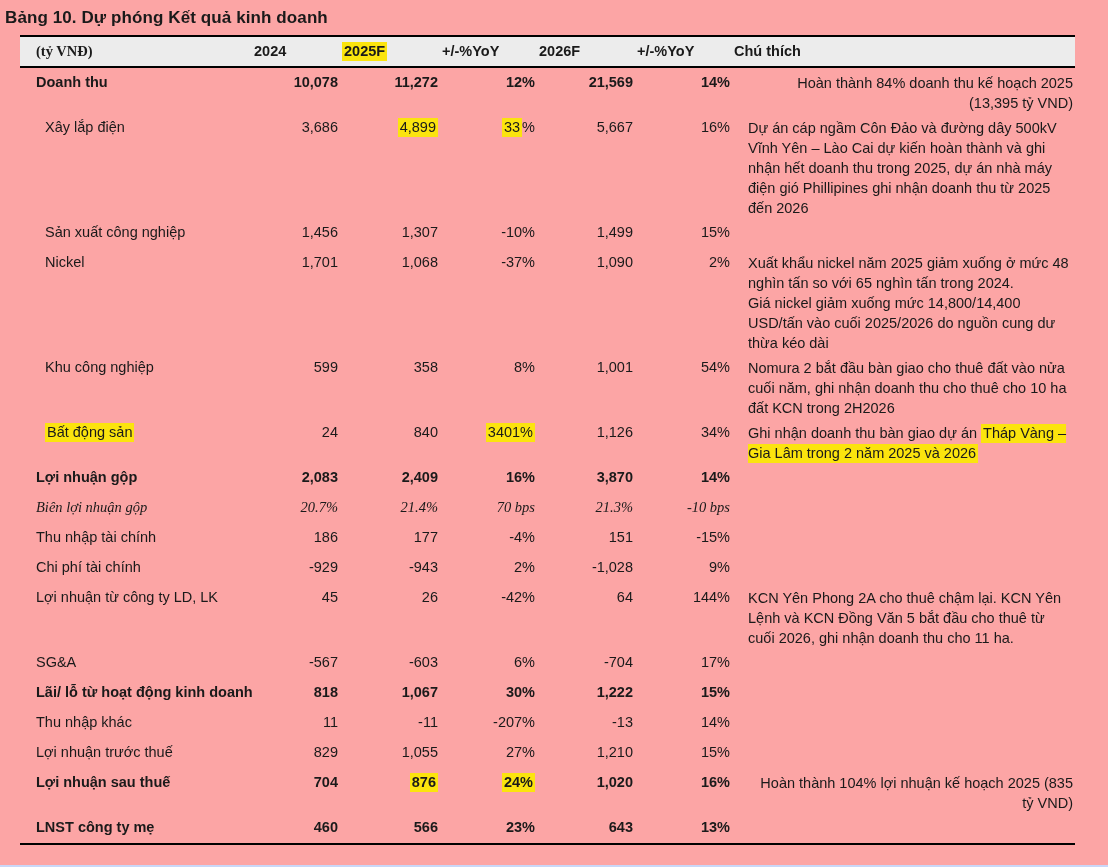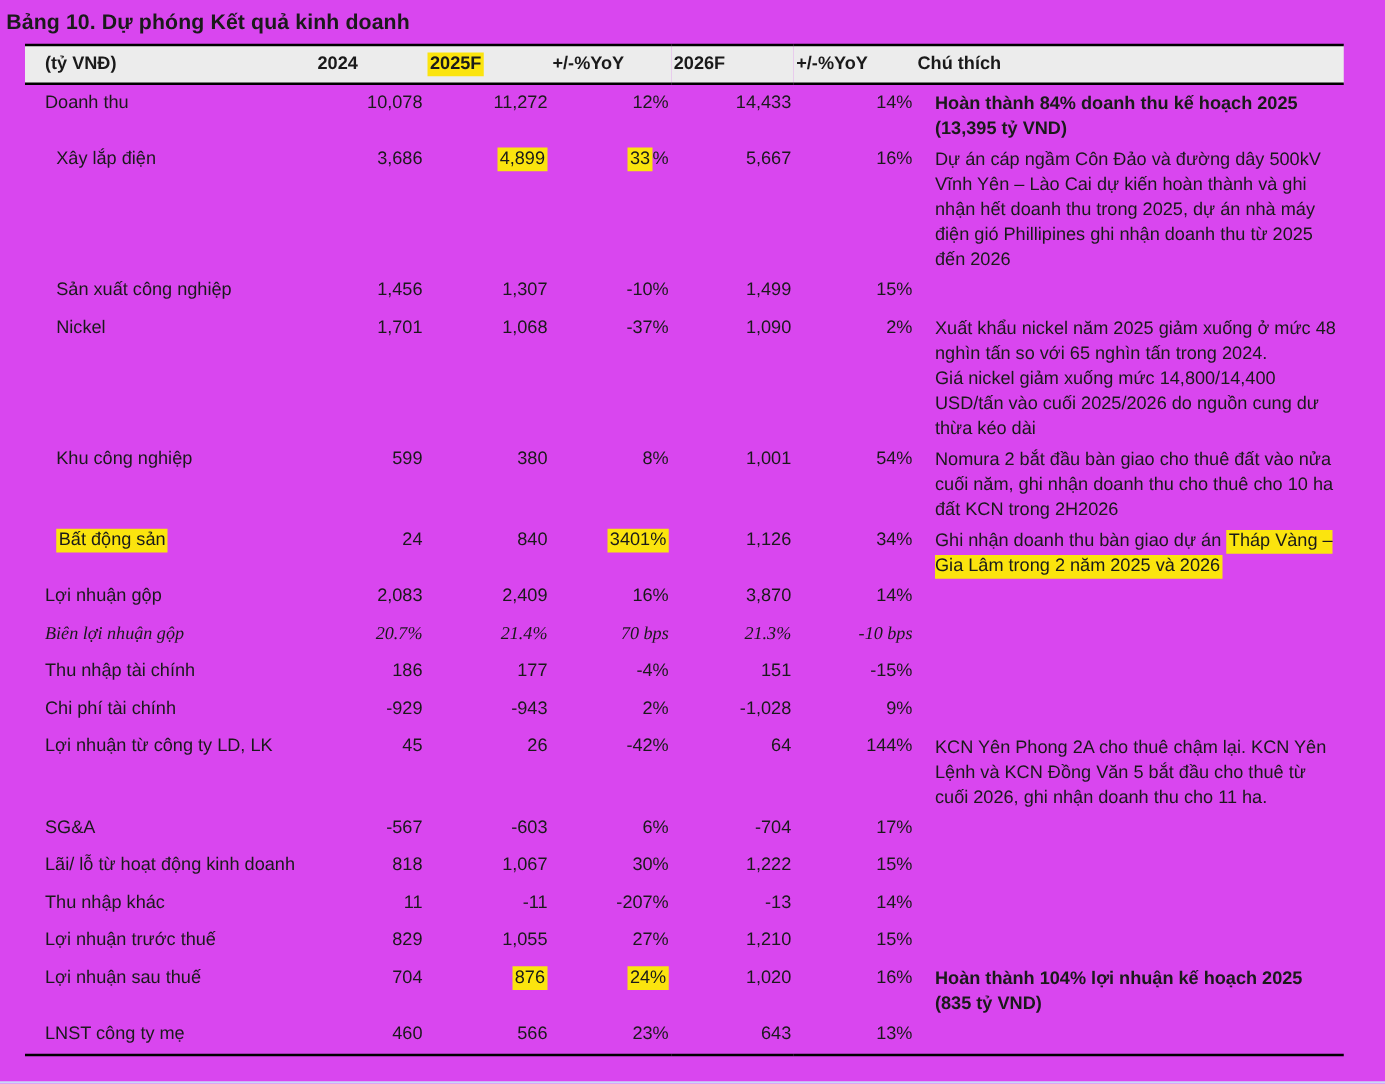--- a/index.html
+++ b/index.html
@@ -13,21 +13,21 @@
   html,body{margin:0;padding:0;}
   body{
     font-family:"Liberation Sans","DejaVu Sans",sans-serif;
     color:var(--text);
     background:#fff;
   }
   .page{
     position:relative;
     width:1108px;
     height:867px;
-    background:#d946ef;
+    background:#fca5a5;
     overflow:hidden;
   }
   .title{
     font-size:17px;
     font-weight:700;
     margin:0;
     padding:8px 0 7px 5px;
     letter-spacing:.1px;
   }
   table.fin{
@@ -40,39 +40,39 @@
     font-size:14.5px;
   }
   thead th{
     background:var(--header-bg);
     border-bottom:2px solid var(--border);
     font-weight:700;
     padding:6px 2px 6px;
     text-align:left;
     line-height:17px;
   }
-  thead th:first-child{text-align:left;padding-left:16px;}
+  thead th:first-child{text-align:left;padding-left:16px;font-family:Liberation Serif, serif;}
   thead th:last-child{}
   tbody td{
     vertical-align:top;
     padding:5px 2px 6px;
     line-height:19px;
     text-align:right;
   }
   td.lbl{text-align:left;padding-left:16px;white-space:nowrap;}
   td.lbl.sub{padding-left:25px;}
   td.note{
     text-align:left;
     padding-left:16px;
     padding-bottom:0;
     line-height:20px;
     white-space:pre-line;
   }
-  tr.bold td{font-weight:400;}
-  tr.bold td.note{font-weight:700;}
+  tr.bold td{font-weight:700;}
+  tr.bold td.note{font-weight:400;text-align:right;}
   tr.italic td{font-style:italic;font-family:Liberation Serif, serif;}
   mark{
     background:var(--hl);
     color:inherit;
     padding:1px 2px 2px;
   }
   .bottom-strip{
     position:absolute;
     left:0;right:0;bottom:0;
     height:2px;
@@ -105,21 +105,21 @@
           <th>+/-%YoY</th>
           <th>Chú thích</th>
         </tr>
     </thead>
     <tbody id="body-rows">
         <tr class="bold">
           <td class="lbl">Doanh thu</td>
           <td class="num">10,078</td>
           <td class="num">11,272</td>
           <td class="num">12%</td>
-          <td class="num">14,433</td>
+          <td class="num">21,569</td>
           <td class="num">14%</td>
           <td class="note">Hoàn thành 84% doanh thu kế hoạch 2025 (13,395 tỷ VND)</td>
         </tr>
         <tr>
           <td class="lbl sub">Xây lắp điện</td>
           <td class="num">3,686</td>
           <td class="num"><mark>4,899</mark></td>
           <td class="num"><mark>33</mark>%</td>
           <td class="num">5,667</td>
           <td class="num">16%</td>
@@ -140,21 +140,21 @@
           <td class="num">1,068</td>
           <td class="num">-37%</td>
           <td class="num">1,090</td>
           <td class="num">2%</td>
           <td class="note">Xuất khẩu nickel năm 2025 giảm xuống ở mức 48 nghìn tấn so với 65 nghìn tấn trong 2024.
 Giá nickel giảm xuống mức 14,800/14,400 USD/tấn vào cuối 2025/2026 do nguồn cung dư thừa kéo dài</td>
         </tr>
         <tr>
           <td class="lbl sub">Khu công nghiệp</td>
           <td class="num">599</td>
-          <td class="num">380</td>
+          <td class="num">358</td>
           <td class="num">8%</td>
           <td class="num">1,001</td>
           <td class="num">54%</td>
           <td class="note">Nomura 2 bắt đầu bàn giao cho thuê đất vào nửa cuối năm, ghi nhận doanh thu cho thuê cho 10 ha đất KCN trong 2H2026</td>
         </tr>
         <tr>
           <td class="lbl sub"><mark>Bất động sản</mark></td>
           <td class="num">24</td>
           <td class="num">840</td>
           <td class="num"><mark>3401%</mark></td>

